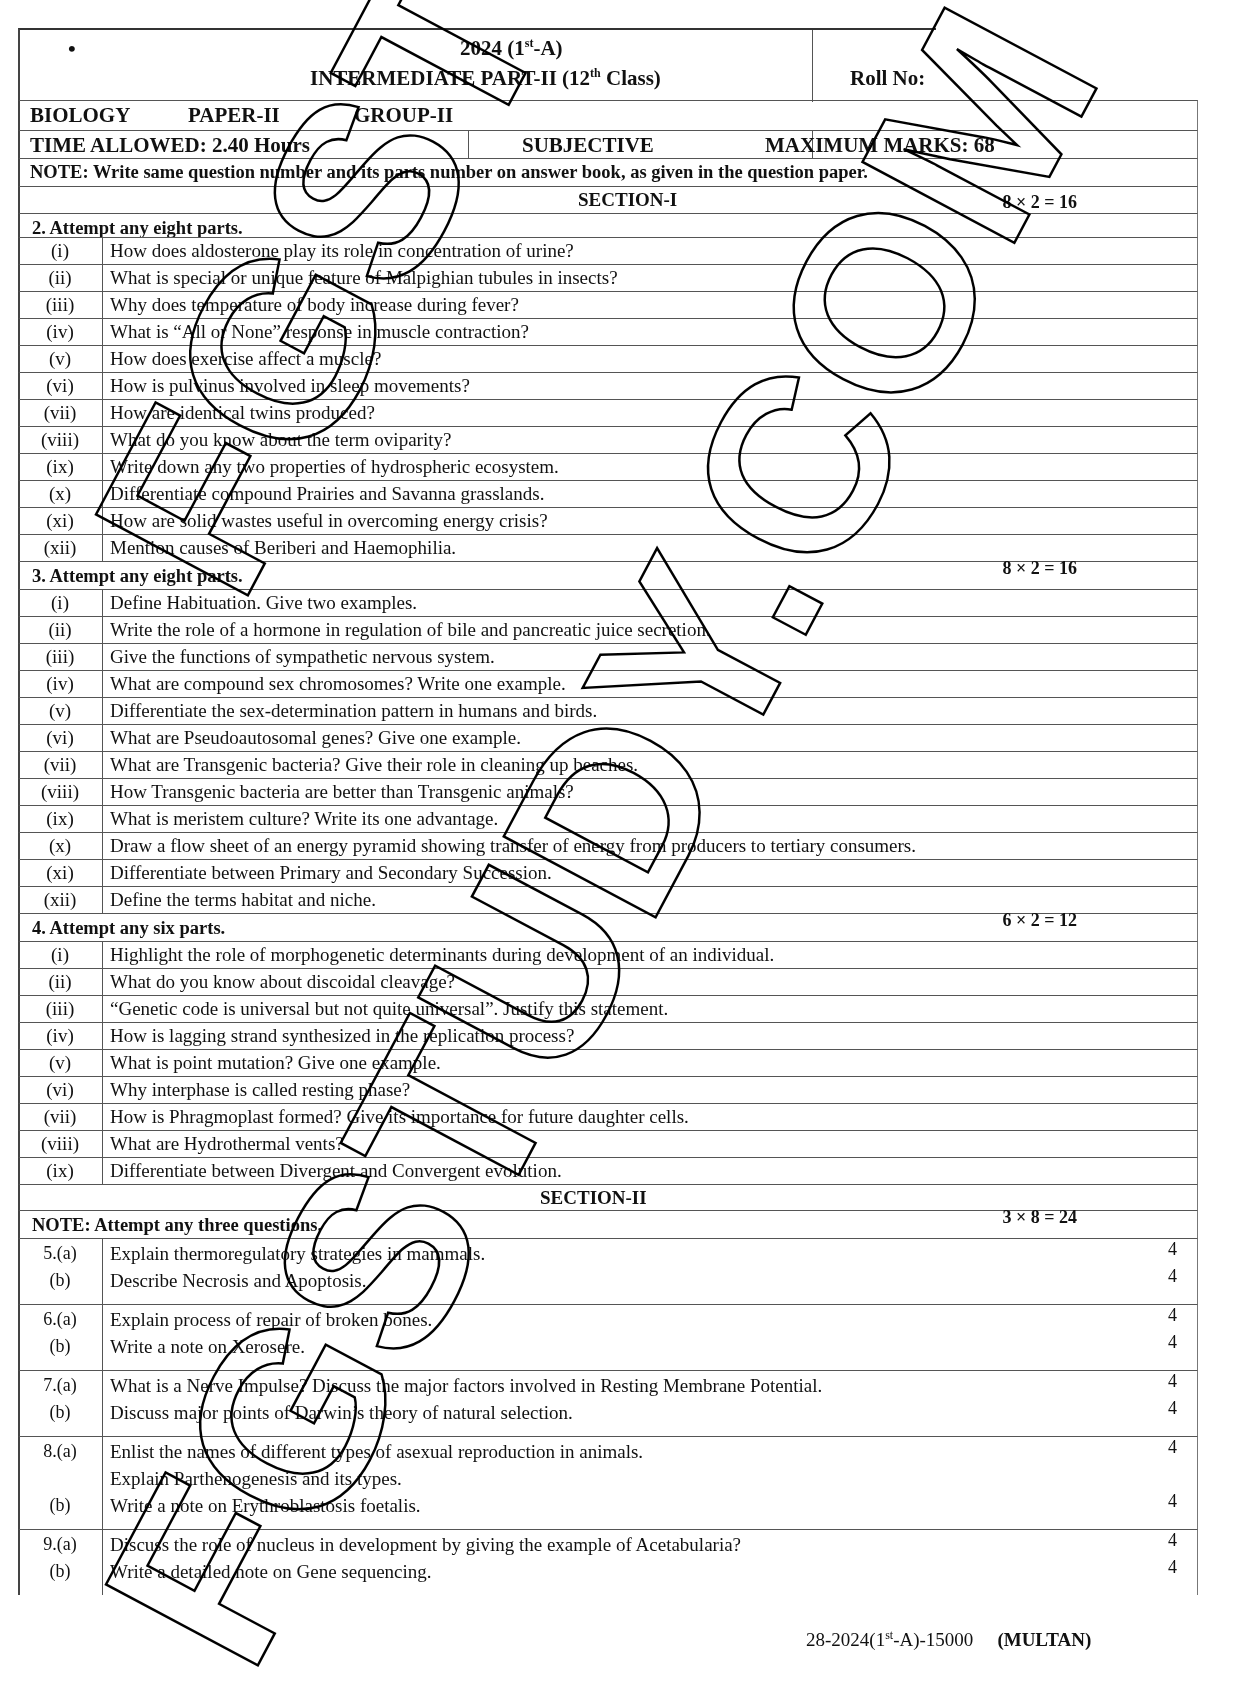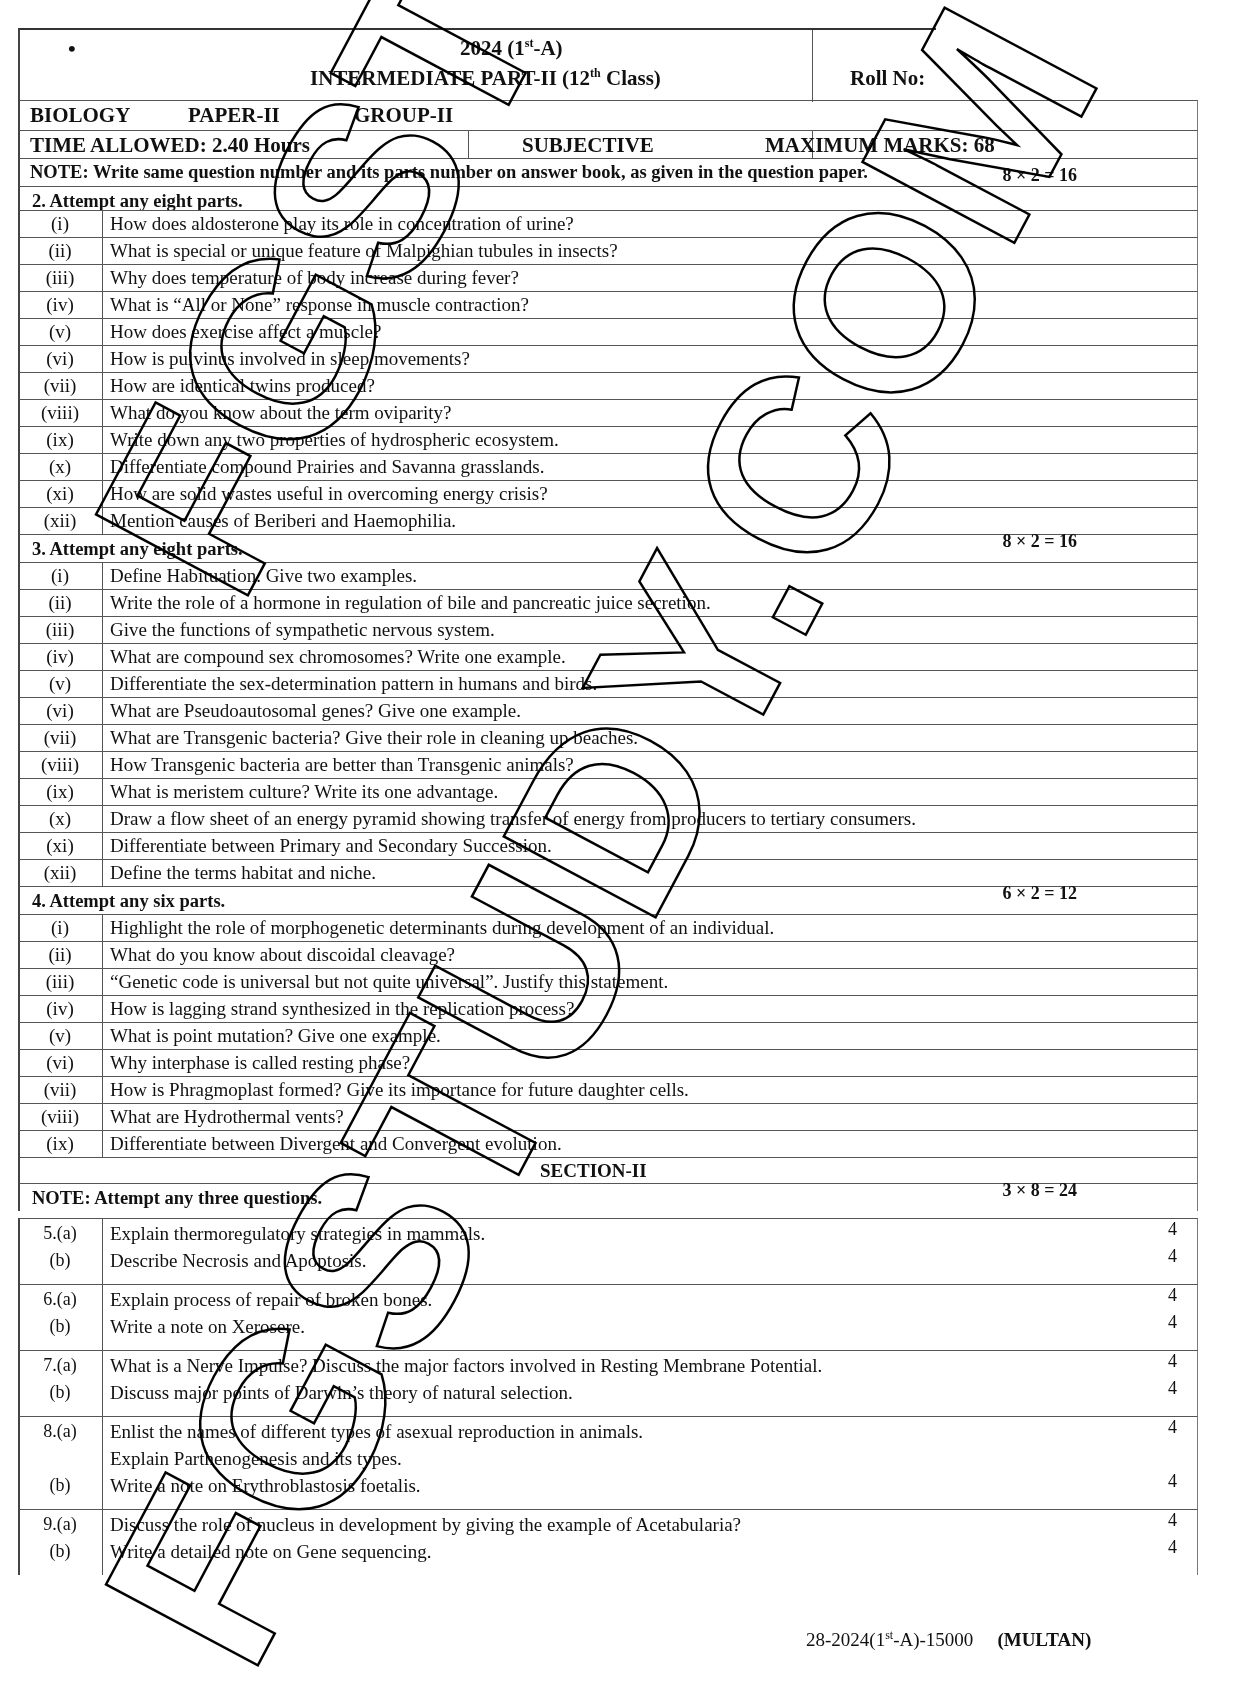--- a/index.html
+++ b/index.html
@@ -65,20 +65,23 @@
     <div class="cell-mid"></div>
     <span style="left:502px;text-align:right;">SUBJECTIVE</span>
     <div class="cell-right"></div>
     <span style="left:745px;">MAXIMUM MARKS: 68</span>
   </div>
 
   <div class="row note-row" style="height:28px;text-decoration:underline;">
     <span>NOTE:  Write same question number and its parts number on answer book, as given in the question paper.</span>
   </div>
 
+  <div class="row section-row" style="height:27px;">
+    <span class="title">SECTION-I</span>
+  </div>
 
   <div class="row qhead" style="height:24px;">
     <span class="qt">2.  Attempt any eight parts.</span>
     <span class="marks" style="top:-22px;">8 × 2 = 16</span>
   </div>
   <div id="q2">
       <div class="row qrow">
         <span class="num">(i)</span>
         <span class="sep"></span>
         <span class="txt">How does aldosterone play its role in concentration of urine?</span>
@@ -260,21 +263,21 @@
     </div>
 
   <div class="row section-row" style="height:26px;">
     <span class="title" style="left:520px;">SECTION-II</span>
   </div>
   <div class="row qhead" style="height:28px;">
     <span class="qt">NOTE:   Attempt any three questions.</span>
     <span class="marks" style="top:-4px;">3 × 8 = 24</span>
   </div>
   <div id="sec2">
-      <div class="row qrow long" style="height: 66px; margin-top: 7px;">
+      <div class="row qrow long" style="height: 66px;">
         <span class="sep"></span>
         <span class="num" style="top:4px">5.(a)</span>
         <span class="txt" style="top:4px">Explain thermoregulatory strategies in mammals.</span>
         <span class="mk" style="top:0px">4</span>
         <span class="num" style="top:31px">(b)</span>
         <span class="txt" style="top:31px">Describe Necrosis and Apoptosis.</span>
         <span class="mk" style="top:27px">4</span>
       </div>
       <div class="row qrow long" style="height: 66px;">
         <span class="sep"></span>

